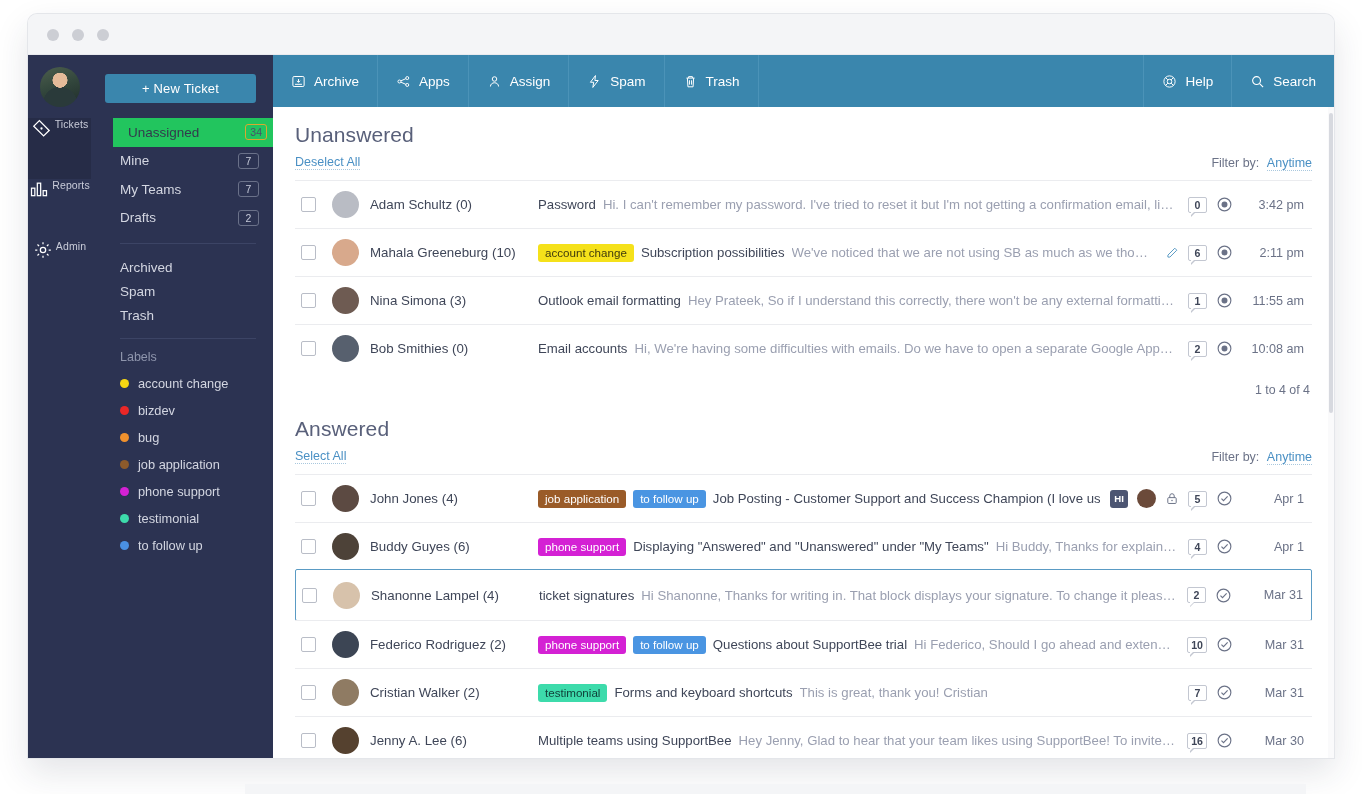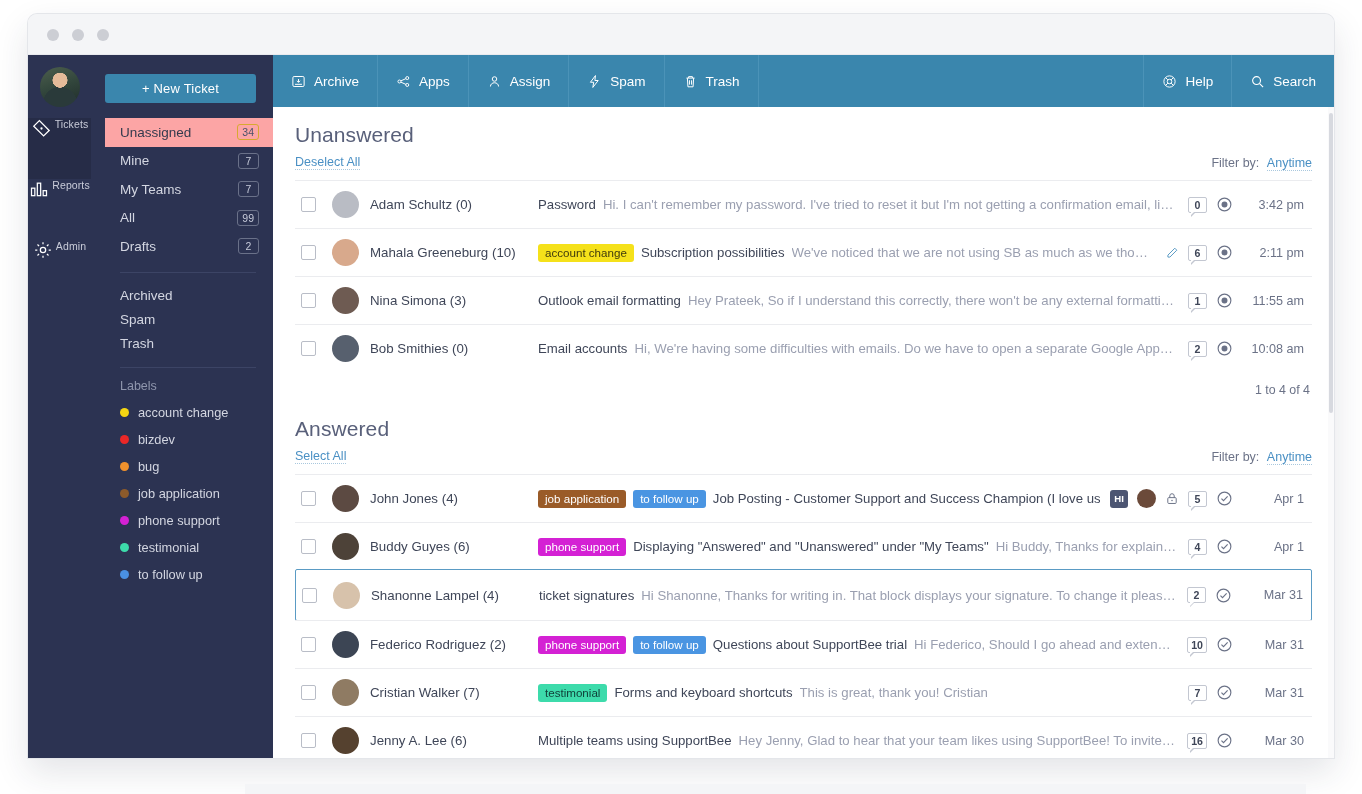--- a/index.html
+++ b/index.html
@@ -83,22 +83,22 @@
   }
   .nav-list { margin-top: 1px; }
   .nav-row {
     position: relative;
     height: 28.5px; margin: 0 0 0 14px;
     padding: 0 14px 0 15px;
     display: flex; align-items: center; justify-content: space-between;
     color: #d3d6e1; font-size: 13.5px; cursor: pointer;
   }
   .nav-row.active {
-    background: #fca5a5; color: #333a4d;
-    margin-left: 14px; width: 168px;
+    background: #22c55e; color: #333a4d;
+    margin-left: 22px; width: 168px;
   }
   .nav-row .pill {
     min-width: 21px; height: 16px;
     display: inline-flex; align-items: center; justify-content: center;
     font-size: 10.5px; padding: 0 4px;
     border: 1px solid #6a7189; border-radius: 3px;
     color: #c6cad9;
   }
   .nav-row.active .pill { border-color: #d8a930; color: #49506a; }
   .nav-sep {
@@ -325,24 +325,20 @@
           <span>Unassigned</span>
           <span class="pill">34</span>
         </div>
         <div class="nav-row">
           <span>Mine</span>
           <span class="pill">7</span>
         </div>
         <div class="nav-row">
           <span>My Teams</span>
           <span class="pill">7</span>
-        </div>
-        <div class="nav-row">
-          <span>All</span>
-          <span class="pill">99</span>
         </div>
         <div class="nav-row">
           <span>Drafts</span>
           <span class="pill">2</span>
         </div>
       </div>
       <div class="nav-sep"></div>
       <div class="nav-plain">Archived</div>
       <div class="nav-plain">Spam</div>
       <div class="nav-plain">Trash</div>
@@ -655,21 +651,21 @@
                     <path d="M7.7 12.2 10.6 15.1 16.4 9"></path>
                 </svg>
               </span>
               <span class="time">Mar 31</span>
             </span>
           </div>
 
           <div class="row">
             <span class="cb"></span>
             <span class="avatar" style="background:#8f7b63"></span>
-            <span class="who">Cristian Walker  (7)</span>
+            <span class="who">Cristian Walker  (2)</span>
             <span class="mid">
               <span class="tag" style="background:#3ddbab;color:#10413a">testimonial</span>
               <span class="subject">Forms and keyboard shortcuts</span>
               <span class="snippet">This is great, thank you! Cristian</span>
             </span>
             <span class="right">
               <span class="bubble">7</span>
               <span>
                 <svg class="ico" width="17" height="17" viewBox="0 0 24 24" fill="none" stroke="#6b7287" stroke-width="1.6">
                   <circle cx="12" cy="12" r="9"></circle>

